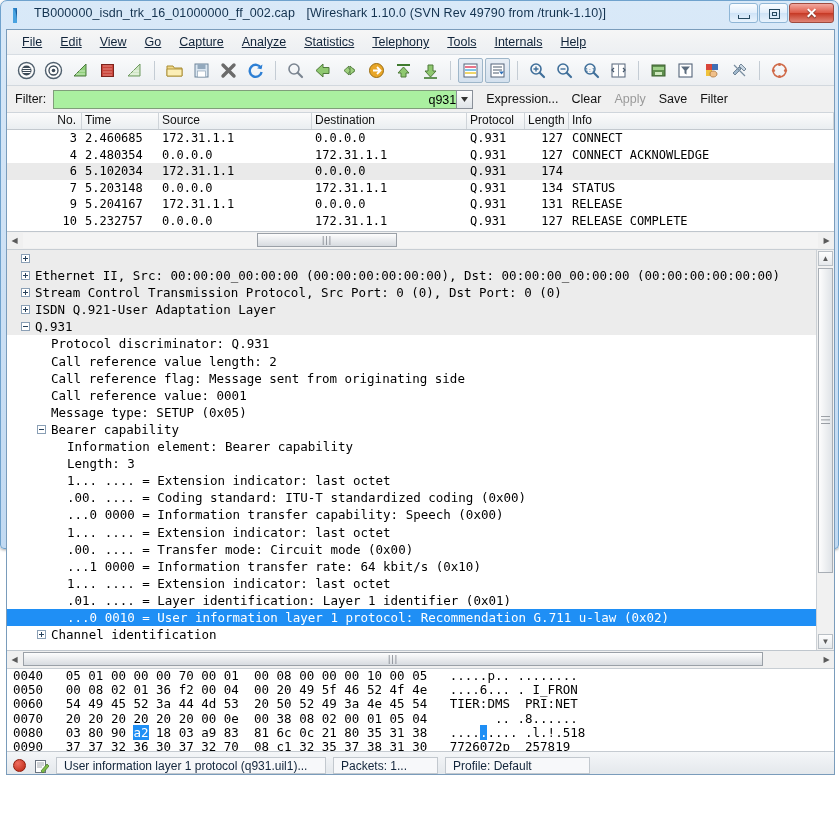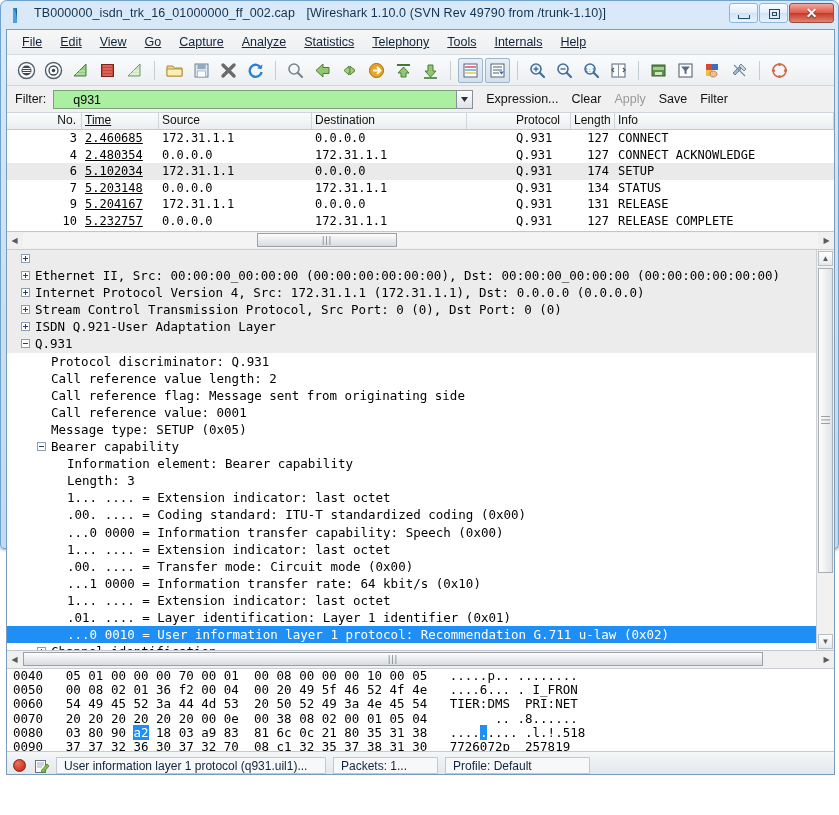--- a/index.html
+++ b/index.html
@@ -51,42 +51,42 @@
   .tb.sunken{border:1px solid #9eb6c9;background:linear-gradient(180deg,#e8eef5,#d4e1ee);}
   .tbsep{width:1px;height:19px;background:#c4ccd4;margin:0 5px;}
 
   
   .filterbar{height:26px;background:#f0f0f0;border-bottom:1px solid #cfd5db;
              display:flex;align-items:center;padding-left:8px;}
   .filter-label{font-size:12.5px;color:#111;margin-right:7px;}
   .filter-wrap{position:relative;width:420px;height:19px;display:flex;}
   .filter-input{flex:1;height:19px;background:#aaf0a0;border:1px solid #7f9e7a;
                 border-right:none;box-sizing:border-box;font-size:12.5px;color:#000;
-                padding:1px 0 0 19px;font-family:"Liberation Sans",sans-serif;}
+                padding:1px 0 0 9px;font-family:"Liberation Sans",sans-serif;text-align:right;}
   .filter-drop{width:17px;height:19px;border:1px solid #8a9099;box-sizing:border-box;
                background:linear-gradient(180deg,#fdfdfd,#dfe3e8);
                display:flex;align-items:center;justify-content:center;}
   .fbtn{font-size:12.5px;color:#111;margin-left:13px;cursor:default;}
   .fbtn.disabled{color:#9a9a9a;}
 
   
   .plist{position:relative;height:118px;background:#fff;border-bottom:1px solid #bfc6cd;}
   .phead{display:flex;height:16px;background:linear-gradient(180deg,#fbfbfb,#eaeef1);
          border-bottom:1px solid #c3c9cf;font-size:12px;color:#111;}
   .phead div{border-right:1px solid #cfd4d9;box-sizing:border-box;padding-left:3px;
              overflow:hidden;white-space:nowrap;line-height:15px;}
   .prow{display:flex;height:16.5px;font-family:"DejaVu Sans Mono",monospace;font-size:12px;
         line-height:16.5px;color:#000;}
   .prow.sel{background:#eaeaea;}
   .prow div{box-sizing:border-box;overflow:hidden;white-space:nowrap;padding-left:3px;}
   .c-no{width:75px;text-align:right;padding-right:5px;}
-  .c-time{width:77px;text-decoration:underline;}
+  .c-time{width:77px;}
   .c-src{width:153px;}
   .c-dst{width:155px;}
-  .c-proto{width:58px;margin-left:46px;}
+  .c-proto{width:58px;}
   .c-len{width:44px;text-align:right;padding-right:6px;}
   .c-info{flex:1;}
 
   
   .hscroll{height:17px;background:#f0f0f0;border-bottom:1px solid #c8ced4;
            display:flex;align-items:center;position:relative;}
   .hs-arrow{width:15px;height:15px;display:flex;align-items:center;justify-content:center;
             font-size:8px;color:#5a5a5a;}
   .hs-track{position:absolute;left:16px;right:16px;top:1px;height:15px;background:#f4f4f4;}
   .hs-thumb{position:absolute;left:250px;width:140px;top:1px;height:14px;
@@ -418,21 +418,20 @@
             <div class="c-len">127</div>
             <div class="c-info">CONNECT ACKNOWLEDGE</div>
           </div>
           <div class="prow sel">
             <div class="c-no">6</div>
             <div class="c-time">5.102034</div>
             <div class="c-src">172.31.1.1</div>
             <div class="c-dst">0.0.0.0</div>
             <div class="c-proto">Q.931</div>
             <div class="c-len">174</div>
-            <div class="c-info">SETUP</div>
           </div>
           <div class="prow">
             <div class="c-no">7</div>
             <div class="c-time">5.203148</div>
             <div class="c-src">0.0.0.0</div>
             <div class="c-dst">172.31.1.1</div>
             <div class="c-proto">Q.931</div>
             <div class="c-len">134</div>
             <div class="c-info">STATUS</div>
           </div>
@@ -471,24 +470,20 @@
           <div class="trow band">
             <span class="exp plus" style="left: 14px;"></span>
             <span class="tlabel" style="left: 28px; margin-top: 19px;">Frame 6: 174 bytes on wire (1392 bits), 174 bytes captured (1392 bits)</span>
           </div>
           <div class="trow band">
             <span class="exp plus" style="left: 14px;"></span>
             <span class="tlabel" style="left: 28px;">Ethernet II, Src: 00:00:00_00:00:00 (00:00:00:00:00:00), Dst: 00:00:00_00:00:00 (00:00:00:00:00:00)</span>
           </div>
           <div class="trow band">
             <span class="exp plus" style="left: 14px;"></span>
-            <span class="tlabel" style="left: 28px;">Internet Protocol Version 4, Src: 172.31.1.1 (172.31.1.1), Dst: 0.0.0.0 (0.0.0.0)</span>
-          </div>
-          <div class="trow band">
-            <span class="exp plus" style="left: 14px;"></span>
             <span class="tlabel" style="left: 28px;">Stream Control Transmission Protocol, Src Port: 0 (0), Dst Port: 0 (0)</span>
           </div>
           <div class="trow band">
             <span class="exp plus" style="left: 14px;"></span>
             <span class="tlabel" style="left: 28px;">ISDN Q.921-User Adaptation Layer</span>
           </div>
           <div class="trow band">
             <span class="exp" style="left: 14px;"></span>
             <span class="tlabel" style="left: 28px;">Q.931</span>
           </div>

